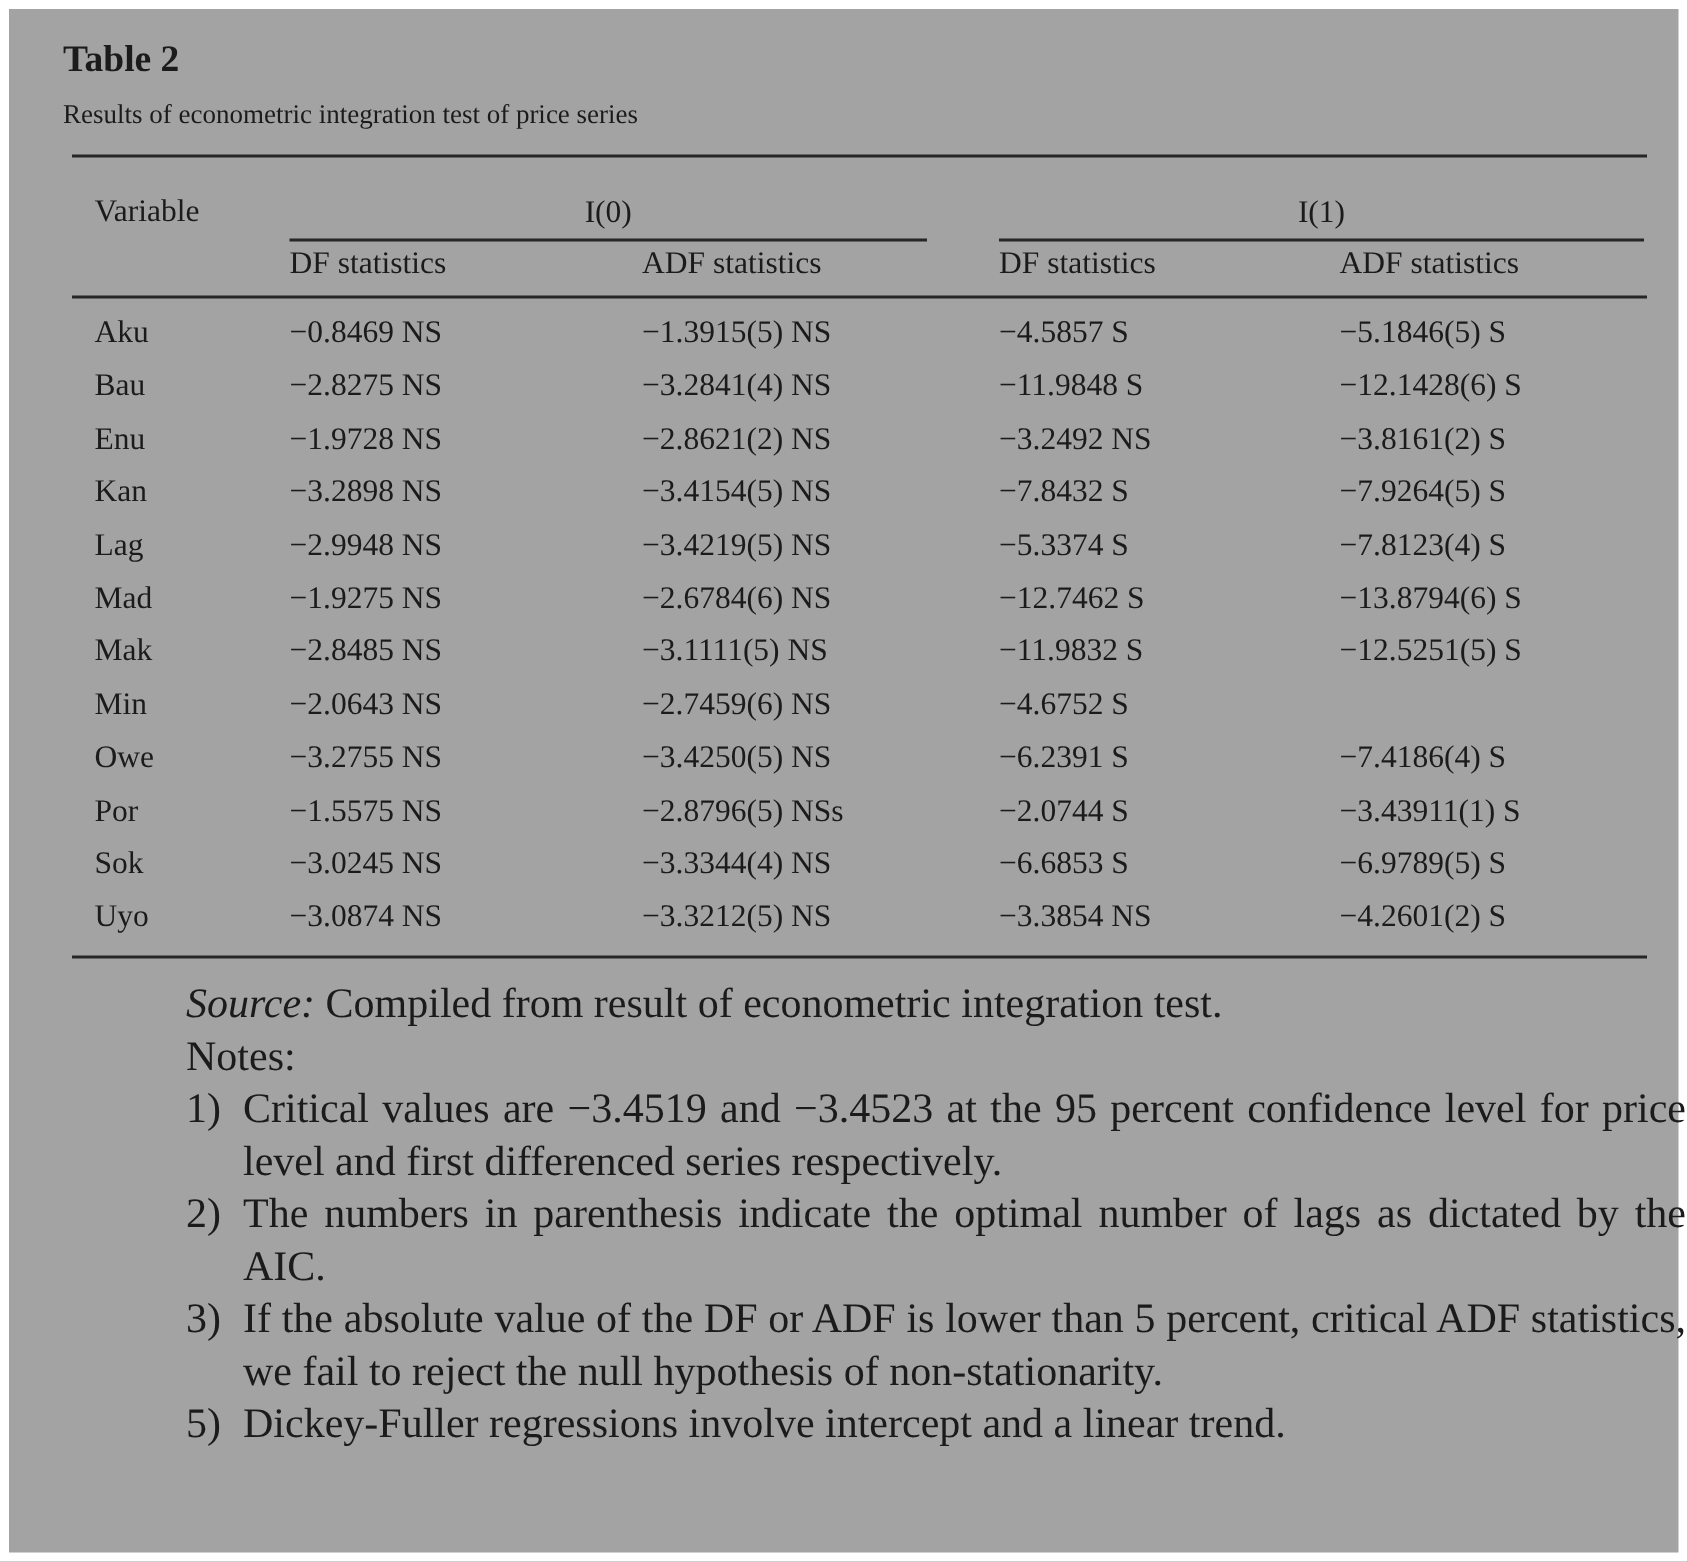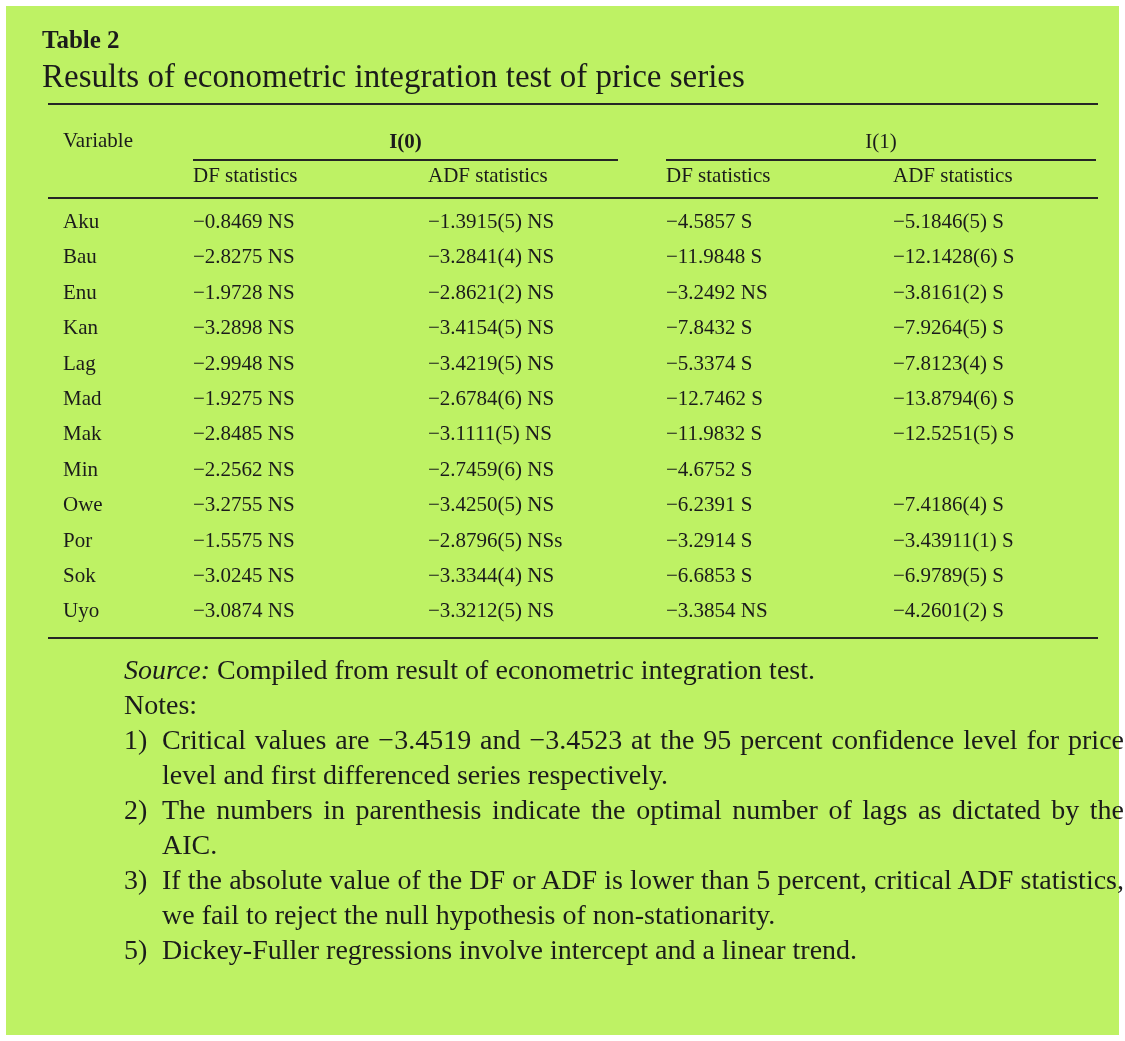--- a/index.html
+++ b/index.html
@@ -7,26 +7,26 @@
   body {
     width: 1125px; height: 1041px;
     background: #ffffff;
     font-family: "Liberation Serif", "DejaVu Serif", serif;
     color: #1b1b1b;
     overflow: hidden;
   }
   .page {
     position: absolute; left: 6px; top: 6px;
     width: 1113px; height: 1029px;
-    background: #bef264;
+    background: #a3a3a3;
   }
   .inner { padding: 18px 0 0 36px; }
 
   .title    { font-size: 25px; font-weight: bold; line-height: 32px; }
-  .subtitle { font-size: 33px; line-height: 34px; margin-top: 3px; }
+  .subtitle { font-size: 18px; line-height: 34px; margin-top: 3px; }
 
   .table {
     width: 1050px;
     margin-left: 6px;
     margin-top: 10px;
     font-size: 21px;
     border-top: 2px solid #262626;
   }
   .row {
     display: grid;
@@ -37,21 +37,21 @@
     grid-template-columns: 145px 473px auto;
     height: 56px;
     align-items: end;
   }
   .var-head { padding-left: 15px; padding-bottom: 8px; align-self: end; }
   .group-cell-inner {
     border-bottom: 2px solid #262626;
     text-align: center;
     padding-bottom: 5px;
   }
-  .i0-inner { margin-right: 48px; font-weight: bold; }
+  .i0-inner { margin-right: 48px; }
   .i1-inner { margin-right: 2px; }
 
   .sub-row { height: 36px; align-items: end; padding-bottom: 9px; }
   .thead { border-bottom: 2px solid #262626; }
   .tbody { padding: 5px 0 8px; border-bottom: 2px solid #262626; }
   .data-row { line-height: 35.4px; }
   .cell { white-space: nowrap; }
   .var-cell { padding-left: 15px; }
 
   .notes {
@@ -144,36 +144,36 @@
           </div>
           <div class="row data-row">
             <div class="cell var-cell">Mak</div>
             <div class="cell">−2.8485 NS</div>
             <div class="cell">−3.1111(5) NS</div>
             <div class="cell">−11.9832 S</div>
             <div class="cell">−12.5251(5) S</div>
           </div>
           <div class="row data-row">
             <div class="cell var-cell">Min</div>
-            <div class="cell">−2.2562 NS</div>
+            <div class="cell">−2.0643 NS</div>
             <div class="cell">−2.7459(6) NS</div>
             <div class="cell">−4.6752 S</div>
           </div>
           <div class="row data-row">
             <div class="cell var-cell">Owe</div>
             <div class="cell">−3.2755 NS</div>
             <div class="cell">−3.4250(5) NS</div>
             <div class="cell">−6.2391 S</div>
             <div class="cell">−7.4186(4) S</div>
           </div>
           <div class="row data-row">
             <div class="cell var-cell">Por</div>
             <div class="cell">−1.5575 NS</div>
             <div class="cell">−2.8796(5) NSs</div>
-            <div class="cell">−3.2914 S</div>
+            <div class="cell">−2.0744 S</div>
             <div class="cell">−3.43911(1) S</div>
           </div>
           <div class="row data-row">
             <div class="cell var-cell">Sok</div>
             <div class="cell">−3.0245 NS</div>
             <div class="cell">−3.3344(4) NS</div>
             <div class="cell">−6.6853 S</div>
             <div class="cell">−6.9789(5) S</div>
           </div>
           <div class="row data-row">

